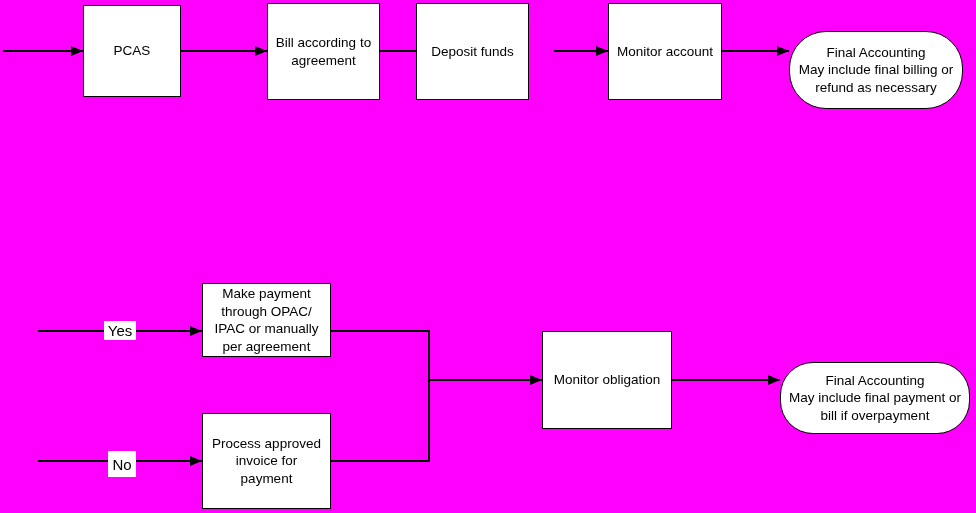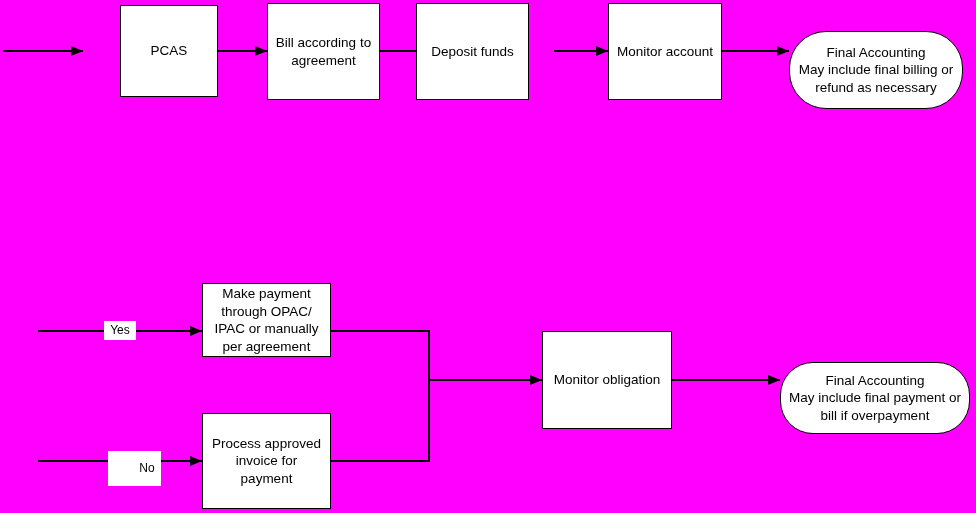--- a/index.html
+++ b/index.html
@@ -27,21 +27,21 @@
   .arrow-right{
     position:absolute;width:0;height:0;
     border-top:5px solid transparent;
     border-bottom:5px solid transparent;
     border-left:12px solid #000;
   }
   .tag{
     position:absolute;
     background:#FFFFFF;
     display:flex;align-items:center;justify-content:center;
-    font-size:12px;line-height:17px;
+    font-size:15px;line-height:17px;
     text-align:center;
   }
 </style>
 </head>
 <body>
 
 <div class="canvas">
 
   <div class="hline" style="left:3px;top:50px;width:80px;"></div>
   <div class="arrow-right" style="left:71px;top:46px;"></div>
@@ -51,21 +51,21 @@
 
   <div class="hline" style="left:380px;top:50px;width:61px;"></div>
   <div class="arrow-right" style="left:429px;top:46px;"></div>
 
   <div class="hline" style="left:554px;top:50px;width:54px;"></div>
   <div class="arrow-right" style="left:596px;top:46px;"></div>
 
   <div class="hline" style="left:721px;top:50px;width:68px;"></div>
   <div class="arrow-right" style="left:777px;top:46px;"></div>
 
-  <div class="node" style="left:83px;top:5px;width:98px;height:92px;margin-left:37px;">PCAS</div>
+  <div class="node" style="left:83px;top:5px;width:98px;height:92px;">PCAS</div>
 
   <div class="node" style="left:267px;top:3px;width:113px;height:97px;">Bill according to
 agreement</div>
 
   <div class="node" style="left:416px;top:3px;width:113px;height:97px;">Deposit funds</div>
 
   <div class="node" style="left:608px;top:3px;width:114px;height:97px;">Monitor account</div>
 
   <div class="node terminator" style="left:789px;top:13px;width:174px;height:78px;">Final Accounting
 May include final billing or
@@ -82,21 +82,21 @@
   <div class="vline" style="left:428px;top:330px;height:132px;"></div>
 
   <div class="hline" style="left:428px;top:379px;width:114px;"></div>
   <div class="arrow-right" style="left:530px;top:375px;"></div>
 
   <div class="hline" style="left:671px;top:379px;width:109px;"></div>
   <div class="arrow-right" style="left:768px;top:375px;"></div>
 
   <div class="tag" style="left:104px;top:321px;width:32px;height:19px;">Yes</div>
 
-  <div class="tag" style="left:108px;top:451px;width:28px;height:35px;padding-left:25px;">No</div>
+  <div class="tag" style="left:108px;top:451px;width:28px;height:26px;">No</div>
 
   <div class="node" style="left:202px;top:283px;width:129px;height:74px;">Make payment
 through OPAC/
 IPAC or manually
 per agreement</div>
 
   <div class="node" style="left:202px;top:413px;width:129px;height:96px;">Process approved
 invoice for
 payment</div>
 

